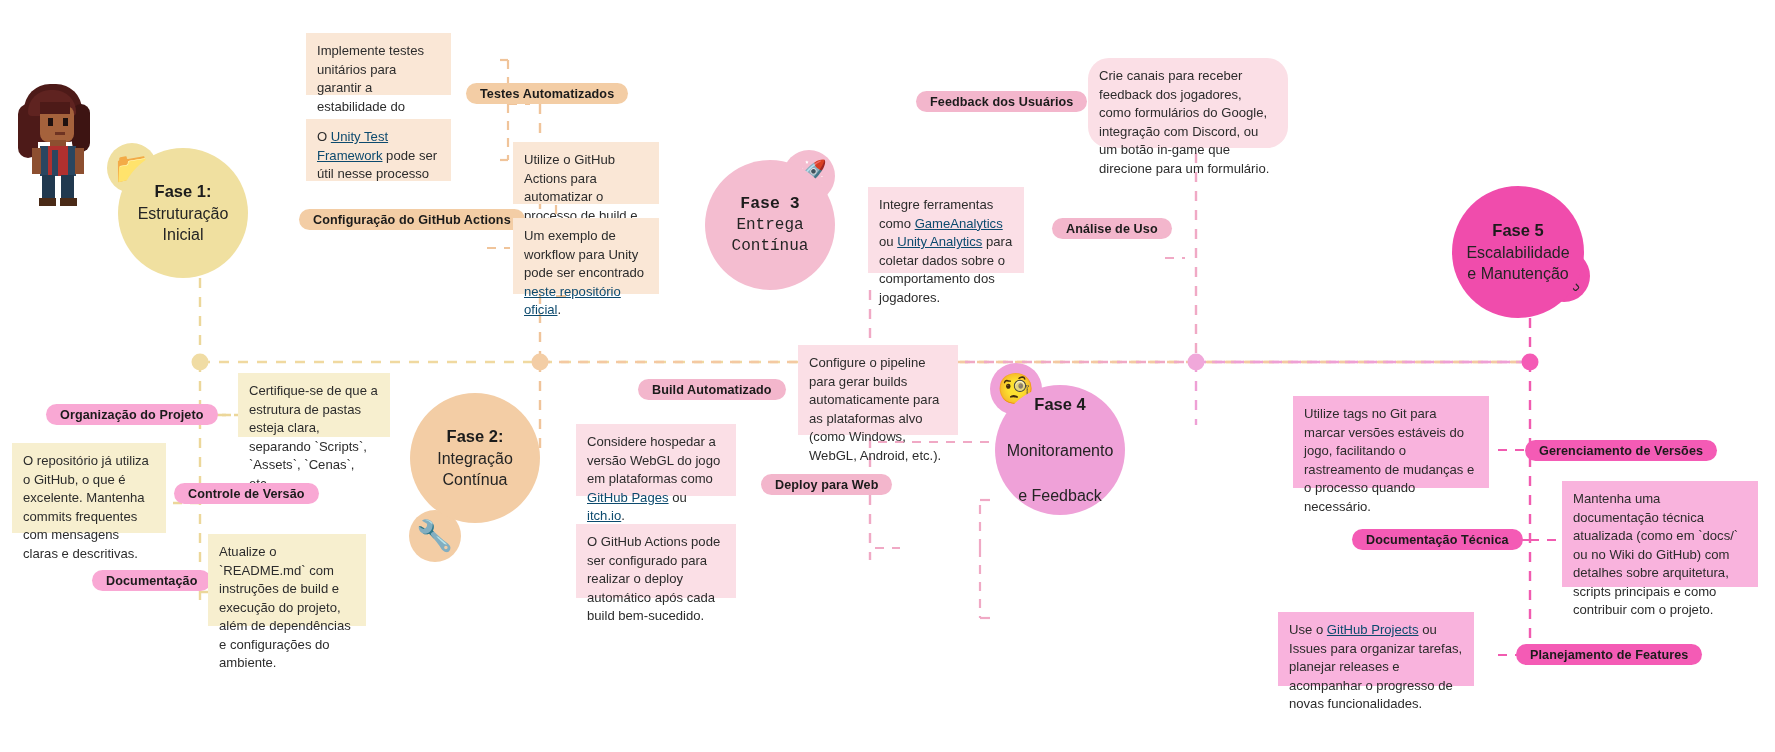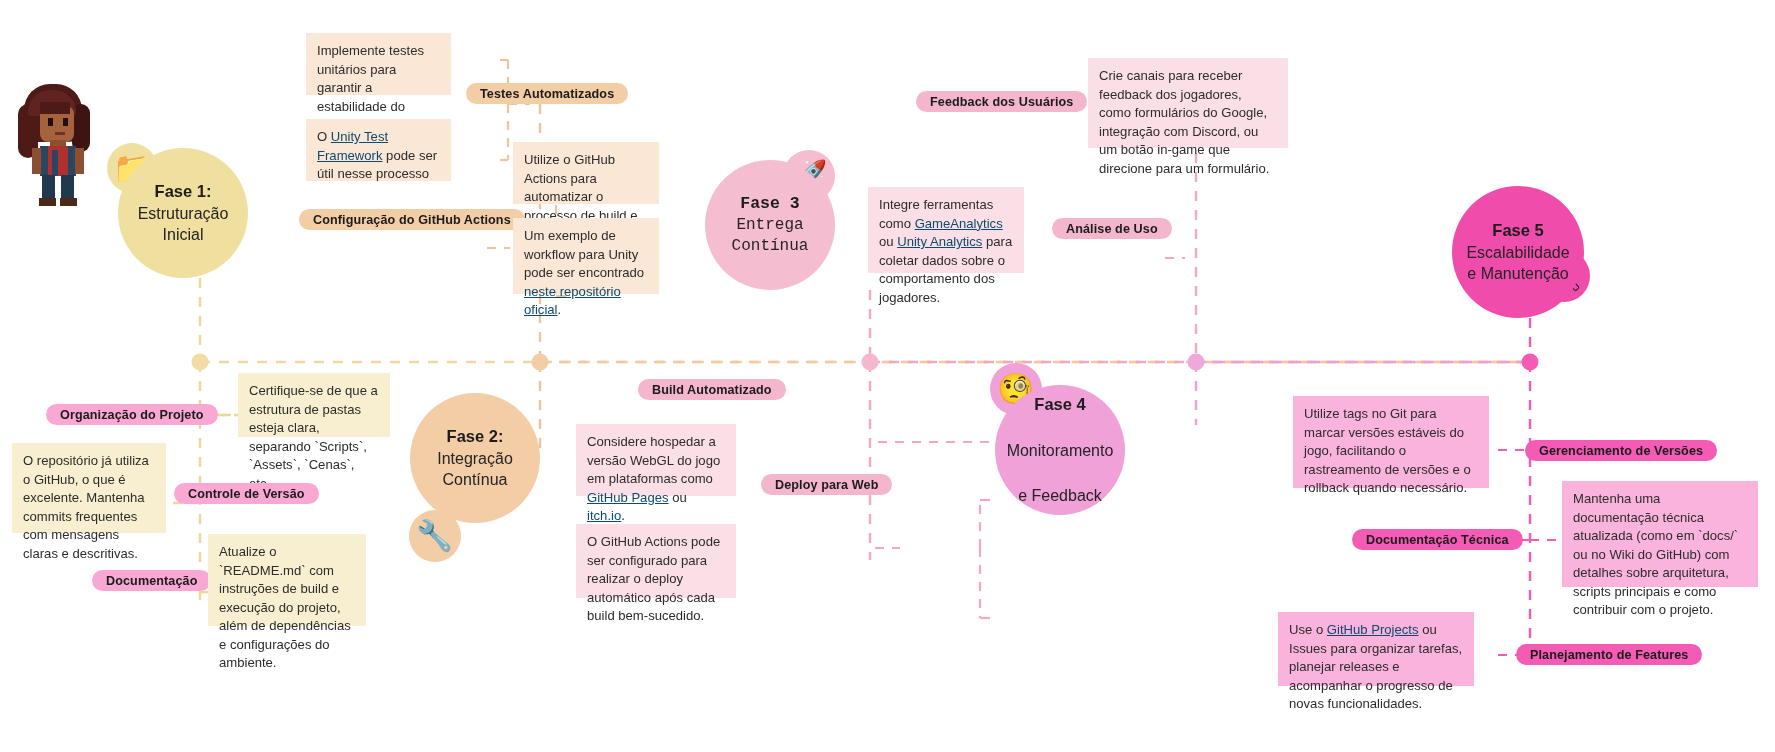--- a/index.html
+++ b/index.html
@@ -256,29 +256,30 @@
   <div class="bubble-small c-pinklt-bubble" style="left:783px; top:150px; width:52px; height:52px;">
     <span style="font-size:30px;">🚀</span>
   </div>
   <div class="phase c-pinklt-bubble" style="left:705px; top:160px; width:130px; height:130px;font-family:Liberation Mono, monospace;">
     <div class="ph-title">Fase 3</div>
     <div class="ph-sub">Entrega</div>
     <div class="ph-sub">Contínua</div>
   </div>
 
   <div class="pill c-pinklt-pill" style="left:638px; top:379px;">Build Automatizado</div>
+  <div class="note c-pinklt-note" style="left:798px; top:345px; width:160px; height:90px;">Configure o pipeline para gerar builds automaticamente para as plataformas alvo (como Windows, WebGL, Android, etc.).</div>
 
   <div class="pill c-pinklt-pill" style="left:761px; top:474px;">Deploy para Web</div>
   <div class="note c-pinklt-note" style="left:576px; top:524px; width:160px; height:74px;">O GitHub Actions pode ser configurado para realizar o deploy automático após cada build bem-sucedido.</div>
   <div class="note c-pinklt-note" style="left:576px; top:424px; width:160px; height:72px;">
     <span>Considere hospedar a versão WebGL do jogo em plataformas como </span><span class="lnk">GitHub Pages</span><span> ou </span><span class="lnk">itch.io</span><span>.</span>
   </div>
 
   <div class="pill c-pinklt-pill" style="left:916px; top:91px;">Feedback dos Usuários</div>
-  <div class="note c-pinklt-note" style="left:1088px; top:58px; width:200px; height:90px;">Crie canais para receber feedback dos jogadores, como formulários do Google, integração com Discord, ou um botão in-game que direcione para um formulário.</div>
+  <div class="note c-pinklt-note" style="left:1088px; top:58px; width:200px; height:90px;border-radius:21px;">Crie canais para receber feedback dos jogadores, como formulários do Google, integração com Discord, ou um botão in-game que direcione para um formulário.</div>
 
   <div class="pill c-pinklt-pill" style="left:1052px; top:218px;">Análise de Uso</div>
   <div class="note c-pinklt-note" style="left:868px; top:187px; width:156px; height:86px;">
     <span>Integre ferramentas como </span><span class="lnk">GameAnalytics</span><span> ou </span><span class="lnk">Unity Analytics</span><span> para coletar dados sobre o comportamento dos jogadores.</span>
   </div>
 
   <div class="bubble-small c-pinkmd-bubble" style="left:990px; top:363px; width:52px; height:52px;">
     <span style="font-size:30px;">🧐</span>
   </div>
   <div class="phase c-pinkmd-bubble" style="left:995px; top:385px; width:130px; height:130px;gap:24px;">
@@ -290,21 +291,21 @@
   <div class="bubble-small c-pinkhot-bubble" style="left:1538px; top:250px; width:52px; height:52px;">
     <span style="font-size:30px;">🛠</span>
   </div>
   <div class="phase c-pinkhot-bubble" style="left:1452px; top:186px; width:132px; height:132px;">
     <div class="ph-title">Fase 5</div>
     <div class="ph-sub">Escalabilidade</div>
     <div class="ph-sub">e Manutenção</div>
   </div>
 
   <div class="pill c-pinkhot-pill" style="left:1525px; top:440px;">Gerenciamento de Versões</div>
-  <div class="note c-pinkmd-note" style="left:1293px; top:396px; width:196px; height:92px;">Utilize tags no Git para marcar versões estáveis do jogo, facilitando o rastreamento de versões e o rollback quando necessário.</div>
+  <div class="note c-pinkmd-note" style="left:1293px; top:396px; width:196px; height:92px;">Utilize tags no Git para marcar versões estáveis do jogo, facilitando o rastreamento de mudanças e o processo quando necessário.</div>
 
   <div class="pill c-pinkhot-pill" style="left:1352px; top:529px;">Documentação Técnica</div>
   <div class="note c-pinkmd-note" style="left:1562px; top:481px; width:196px; height:106px;">Mantenha uma documentação técnica atualizada (como em `docs/` ou no Wiki do GitHub) com detalhes sobre arquitetura, scripts principais e como contribuir com o projeto.</div>
 
   <div class="pill c-pinkhot-pill" style="left:1516px; top:644px;">Planejamento de Features</div>
   <div class="note c-pinkmd-note" style="left:1278px; top:612px; width:196px; height:74px;">
     <span>Use o </span><span class="lnk">GitHub Projects</span><span> ou Issues para organizar tarefas, planejar releases e acompanhar o progresso de novas funcionalidades.</span>
   </div>
 
 </div>

